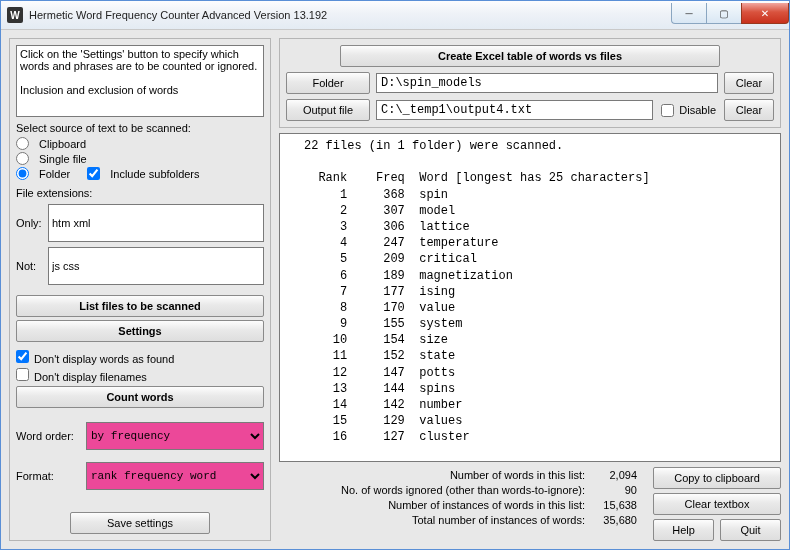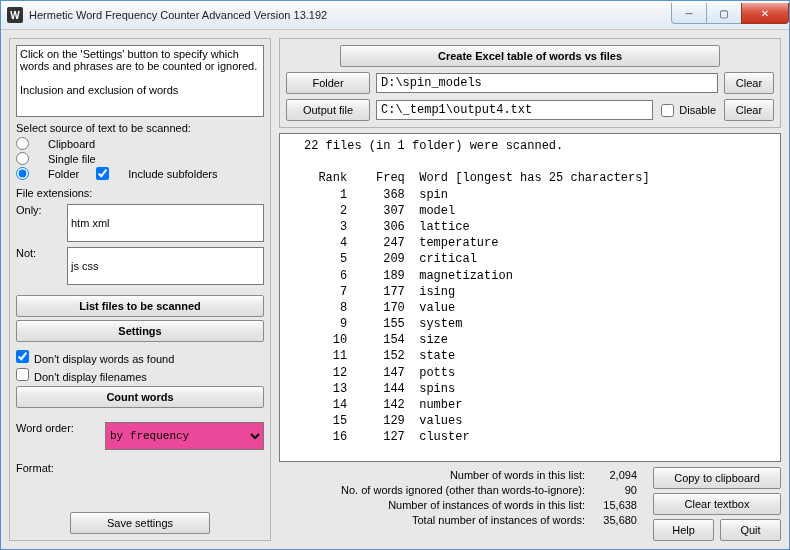--- a/index.html
+++ b/index.html
@@ -9,23 +9,23 @@
 .titlebar .title{flex:1;color:#222}
 .winbtns{display:flex;height:20px;margin-top:-4px}
 .winbtn{width:34px;height:20px;border:1px solid #8aa6c1;border-top:none;background:linear-gradient(#f5f9fc,#d9e7f4);display:flex;align-items:center;justify-content:center;font-size:10px;color:#333}
 .winbtn.close{width:46px;background:linear-gradient(#f1a7a0,#d9533e 45%,#c8311d);border-color:#98381f;color:#fff;border-top-right-radius:0;border-bottom-right-radius:4px}
 .winbtn.min,.winbtn.max{border-right:none}
 .winbtn.min{border-bottom-left-radius:4px}
 .client{flex:1;display:flex;padding:8px;gap:8px;box-sizing:border-box;overflow:hidden}
 .left{width:262px;border:1px solid #b5b5b5;background:#e8e8e8;display:flex;flex-direction:column;padding:6px 6px;box-sizing:border-box;gap:3px}
 .helpbox{width:100%;box-sizing:border-box;height:72px;border:1px solid #7a7a7a;background:#fff;font-family:inherit;font-size:11px;padding:2px 3px;resize:none;overflow-y:scroll}
 .lbl{margin-top:2px}
-.radiogrp label,.chk label{display:inline-flex;align-items:center;gap:17px;margin-right:6px}
+.radiogrp label,.chk label{display:inline-flex;align-items:center;gap:8px;margin-right:6px}
 input[type=radio],input[type=checkbox]{margin:0 2px 0 0;width:13px;height:13px}
-.row{display:flex;align-items:flex-start;gap:19px;margin-top:2px}
+.row{display:flex;align-items:center;gap:0;margin-top:2px}
 .row .rl{width:32px}
 .txt{flex:1;border:1px solid #7a7a7a;background:#fff;height:18px;padding:18px 3px;font-family:inherit;font-size:11px;box-sizing:border-box}
 .btn{border:1px solid #8a8a8a;background:linear-gradient(#fdfdfd,#e9e9e9 45%,#dedede);height:22px;display:flex;align-items:center;justify-content:center;font-family:inherit;font-size:11px;padding:0 8px;box-sizing:border-box;cursor:default;border-radius:2px}
 .btn.block{width:100%}
 .btn.bold{font-weight:bold}
 .sel{border:1px solid #7a7a7a;background:#ec4899;height:28px;font-family:Liberation Mono, monospace;font-size:11px;flex:1}
 .right{flex:1;display:flex;flex-direction:column;gap:5px}
 .topgroup{border:1px solid #b5b5b5;padding:6px;display:flex;flex-direction:column;gap:5px}
 .widebtn{align-self:center;width:380px;font-weight:bold}
 .pathrow{display:flex;align-items:center;gap:6px}
@@ -96,20 +96,21 @@
       <label class="chk"><input type="checkbox" style=""> <span>Don't display filenames</span></label>
       <div class="btn block bold">Count words</div>
       <div style="height:6px"></div>
       <div class="row">
         <div style="width:70px">Word order:</div>
         <select class="sel"><option>by frequency</option></select>
       </div>
       <div style="height:4px"></div>
       <div class="row">
         <div style="width:70px">Format:</div>
+        <select class="sel"><option>rank frequency word</option></select>
       </div>
       <div style="flex:1"></div>
       <div class="btn block" style="width:140px;align-self:center">Save settings</div>
     </div>
 
     <div class="right">
       <div class="topgroup">
         <div class="btn widebtn">Create Excel table of words vs files</div>
         <div class="pathrow">
           <div class="btn">Folder</div>

